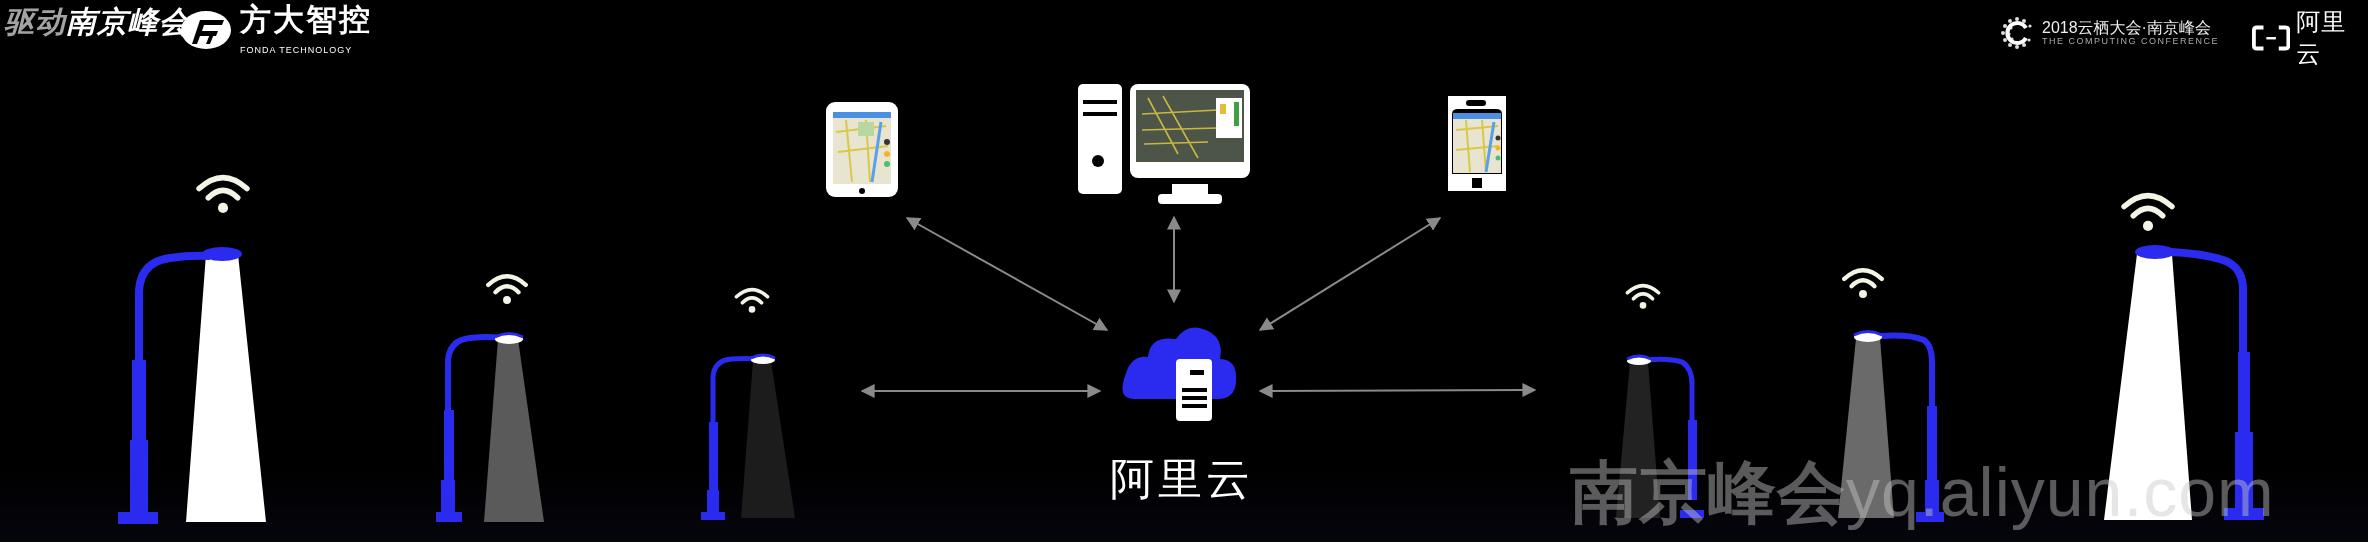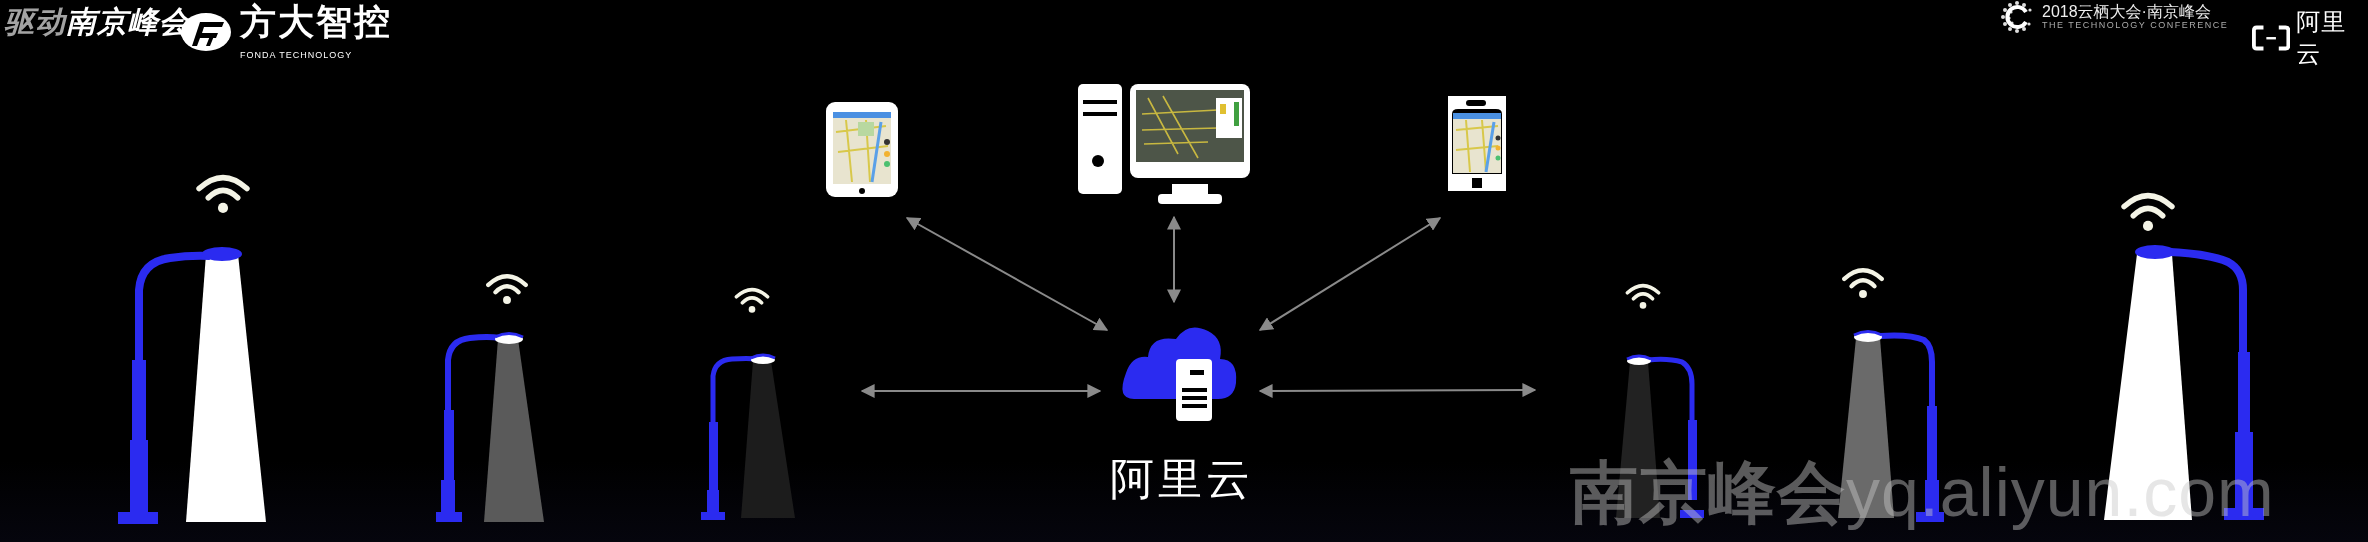--- a/index.html
+++ b/index.html
@@ -6,24 +6,24 @@
   body { width:2368px; height:542px; position:relative; overflow:hidden;
          font-family:"Liberation Sans", "DejaVu Sans", sans-serif; color:#fff;
          background:linear-gradient(#000 0%, #000 85%, #05050d 100%); }
   .abs { position:absolute; }
   
   .slogan { left:4px; top:2px; font-size:30px; font-weight:bold; font-style:italic; letter-spacing:1px; white-space:nowrap; }
   .slogan .hl { color:#a3a3a3; }
   .fonda { left:180px; top:4px; display:flex; align-items:center; gap:8px; }
   .fonda-logo { width:52px; height:40px; }
   .fonda-text { display:flex; flex-direction:column; line-height:1; }
-  .fonda-cn { font-size:36px; font-weight:bold; letter-spacing:2px; }
+  .fonda-cn { font-size:31px; font-weight:bold; letter-spacing:2px; }
   .fonda-en { font-size:9px; letter-spacing:1px; margin-top:11px; }
   
-  .conf { left:2000px; top:0; display:flex; align-items:center; gap:8px; }
+  .conf { left:2000px; top:16px; display:flex; align-items:center; gap:8px; }
   .conf-text { display:flex; flex-direction:column; line-height:1.1; }
   .conf-cn { font-size:16px; color:#eee; }
   .conf-en { font-size:9px; color:#aaa; letter-spacing:1.5px; }
   .ali { left:2252px; top:6px; display:flex; align-items:center; gap:6px; }
   .ali-cn { font-size:24px; color:#fff; letter-spacing:1px; }
   
   .cloud-label { left:1110px; top:450px; font-size:44px; font-family:"DejaVu Serif", serif; letter-spacing:4px; }
   
   .watermark { left:1570px; top:448px; font-size:68px; color:rgba(200,200,200,0.45); font-weight:bold; white-space:nowrap; letter-spacing:1px; }
   .watermark .url { font-weight:normal; }
@@ -61,21 +61,21 @@
       <circle cx="11" cy="12" r="1.6"></circle>
         <circle cx="9" cy="18" r="1.6"></circle>
         <circle cx="12" cy="23" r="1.6"></circle>
       <circle cx="29" cy="24" r="1.6"></circle>
         <circle cx="30" cy="10" r="1.6"></circle>
     </g>
     <path d="M26 12 A10 10 0 1 0 26 22" stroke="#fff" stroke-width="4" fill="none"></path>
   </svg>
   <div class="conf-text">
     <span class="conf-cn">2018云栖大会·南京峰会</span>
-    <span class="conf-en">THE TECHNOLOGY CONFERENCE</span>
+    <span class="conf-en">THE COMPUTING CONFERENCE</span>
   </div>
 </div>
 <div class="abs ali">
   <svg width="40" height="26" viewBox="0 0 40 26">
     <path d="M12 2 H5 Q2 2 2 5 V21 Q2 24 5 24 H12" stroke="#fff" stroke-width="4" fill="none"></path>
     <path d="M28 2 H35 Q38 2 38 5 V21 Q38 24 35 24 H28" stroke="#fff" stroke-width="4" fill="none"></path>
     <rect x="15" y="12" width="10" height="2.5" fill="#fff"></rect>
   </svg>
   <span class="ali-cn">阿里云</span>
 </div>

